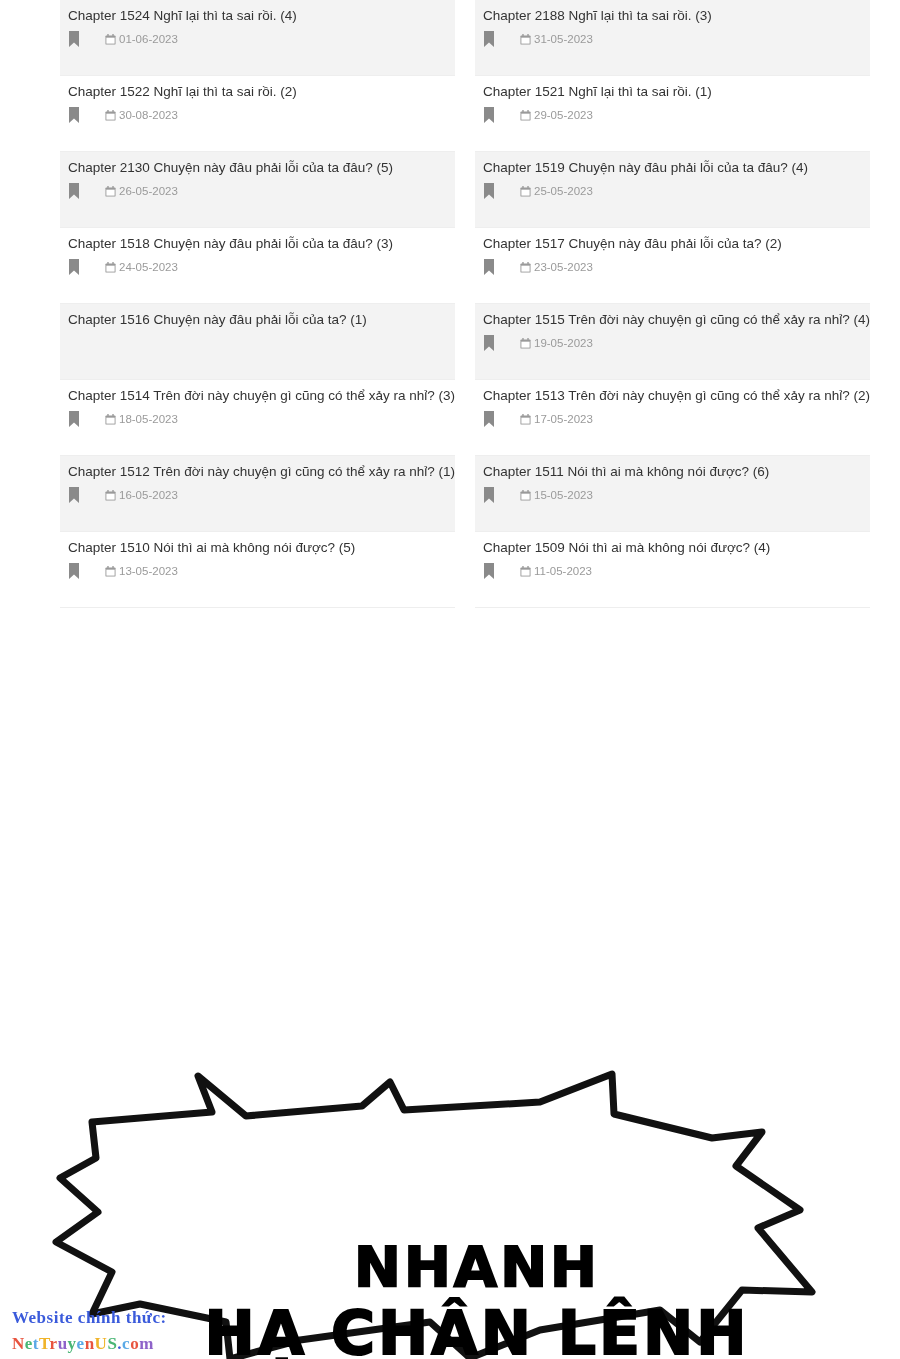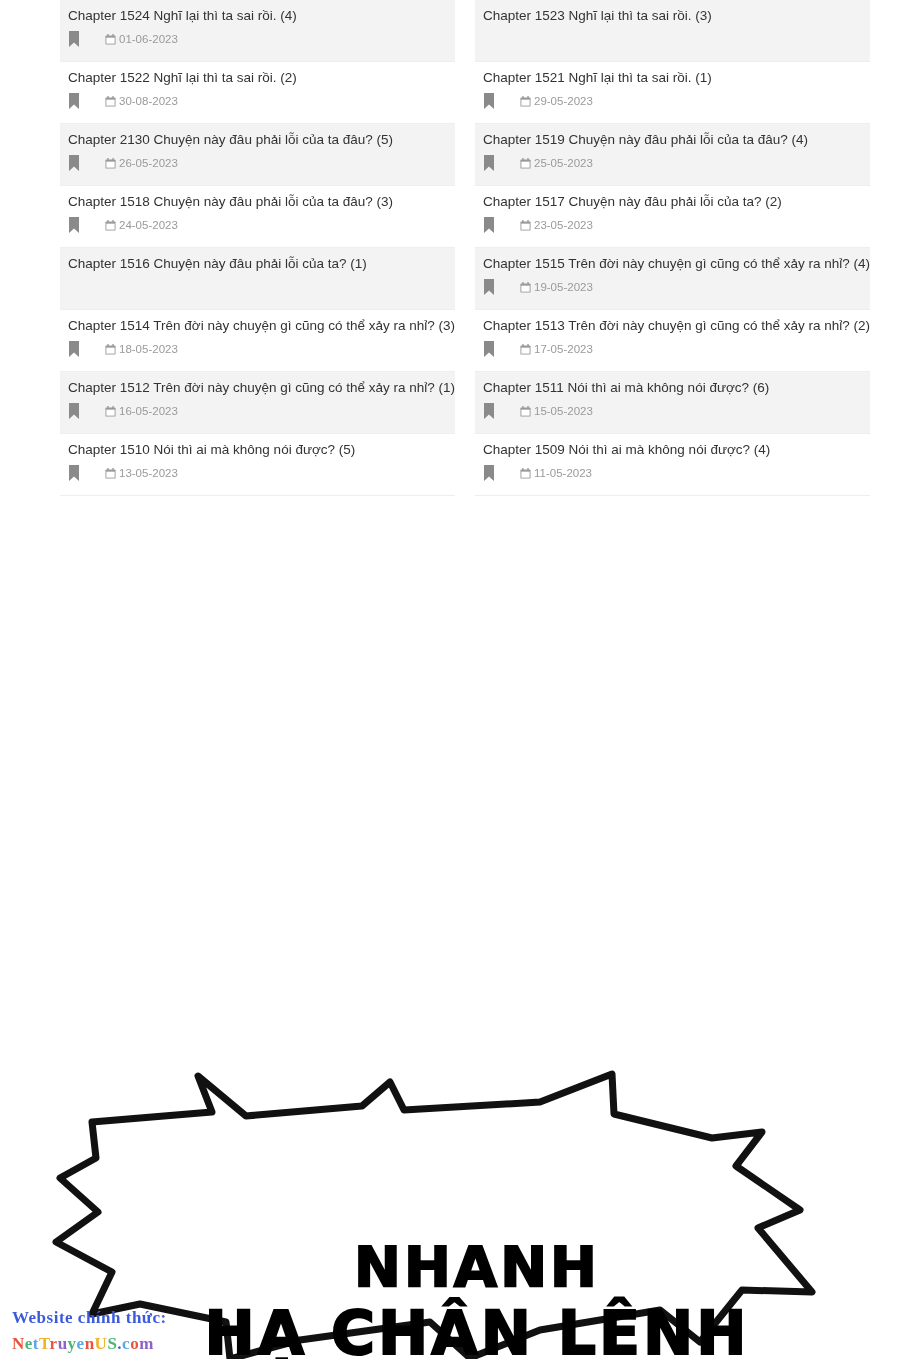--- a/index.html
+++ b/index.html
@@ -28,21 +28,21 @@
   }
   .chapter-column {
     width: 395px;
     display: flex;
     flex-direction: column;
   }
   .chapter-row {
     padding: 8px 8px 22px 8px;
     border-bottom: 1px solid #eeeeee;
     box-sizing: border-box;
-    height: 62px;
+    height: 76px;
   }
   .chapter-row.shaded {
     background: #f3f3f3;
   }
   .chapter-title {
     font-size: 13.5px;
     color: #333333;
     line-height: 16px;
     white-space: nowrap;
   }
@@ -280,21 +280,37 @@
             <span>13-05-2023</span>
           </span>
         </div>
       </div>
 
     </div>
 
     <div class="chapter-column">
 
       <div class="chapter-row shaded">
-        <div class="chapter-title">Chapter 1523 Nghĩ lại thì ta sai rồi. (3)</div>
+        <div class="chapter-title">Chapter 2188 Nghĩ lại thì ta sai rồi. (3)</div>
+        <div class="chapter-meta">
+          <span class="bookmark-icon">
+            <svg width="12" height="16" viewBox="0 0 12 16">
+                <path d="M1 0h10v16L6 11.5 1 16z" fill="#8a8a8a"></path>
+              </svg>
+          </span>
+          <span class="date-wrap">
+            <svg class="cal-icon" viewBox="0 0 12 12">
+                <rect x="0.5" y="1.5" width="11" height="10" rx="1" fill="#9a9a9a"></rect>
+                <rect x="1.5" y="4" width="9" height="6.5" fill="#ffffff"></rect>
+                <rect x="2.5" y="0" width="1.5" height="3" fill="#9a9a9a"></rect>
+                <rect x="8" y="0" width="1.5" height="3" fill="#9a9a9a"></rect>
+              </svg>
+            <span>31-05-2023</span>
+          </span>
+        </div>
       </div>
 
       <div class="chapter-row">
         <div class="chapter-title">Chapter 1521 Nghĩ lại thì ta sai rồi. (1)</div>
         <div class="chapter-meta">
           <span class="bookmark-icon">
             <svg width="12" height="16" viewBox="0 0 12 16">
                 <path d="M1 0h10v16L6 11.5 1 16z" fill="#8a8a8a"></path>
               </svg>
           </span>

